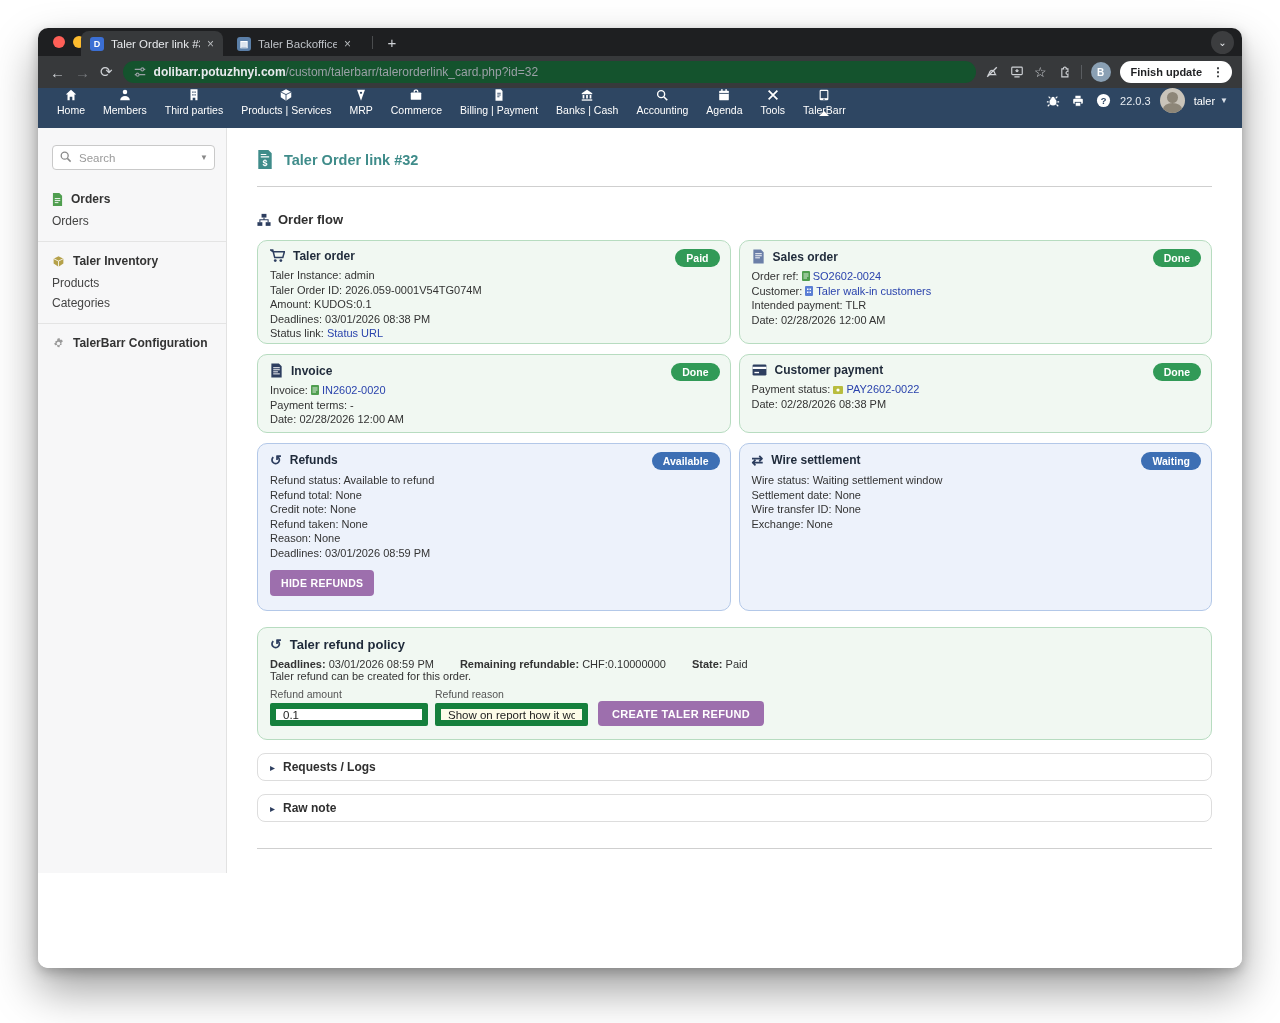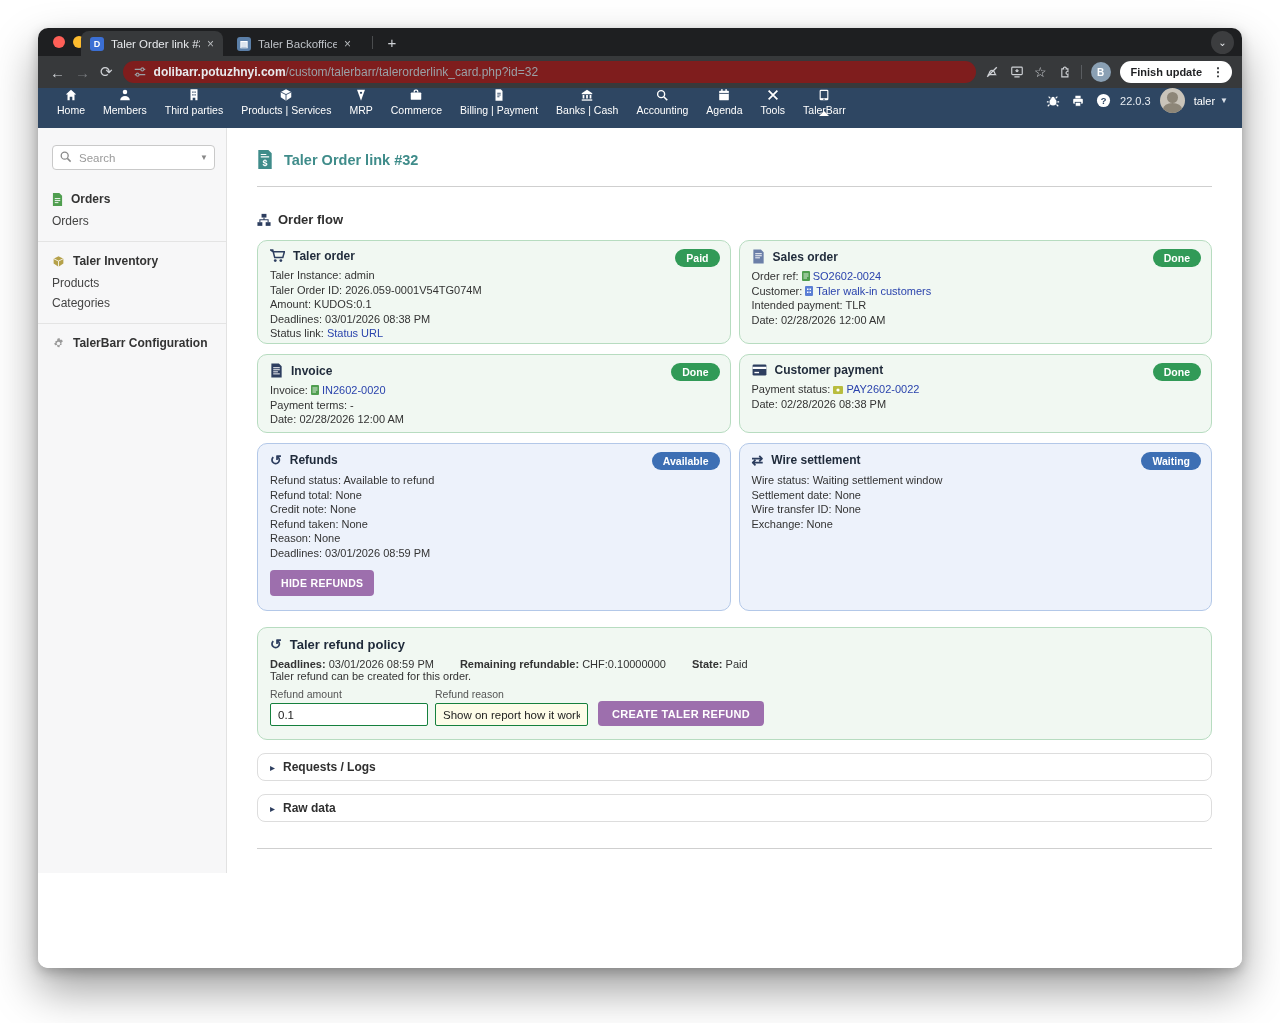--- a/index.html
+++ b/index.html
@@ -34,21 +34,21 @@
              display:flex; align-items:center; justify-content:center; }
   .win-menu-btn { position:absolute; right:8px; top:3px; width:23px; height:23px; border-radius:50%;
                   background:#3c3d3f; color:#e8eaed; font-size:10px;
                   display:flex; align-items:center; justify-content:center; }
 
   
   .toolbar { position:relative; height:32px; background:#37393b; display:flex; align-items:center; }
   .nav-arrows { display:flex; align-items:center; gap:10px; padding:0 10px 0 12px; }
   .nav-arrows .arrow { font-size:15px; color:#cfd2d6; }
   .nav-arrows .arrow.disabled { color:#76797d; }
-  .urlbar { flex:1; height:22px; margin-right:8px; background:#7f1d1d; border-radius:11px;
+  .urlbar { flex:1; height:22px; margin-right:8px; background:#14532d; border-radius:11px;
             display:flex; align-items:center; padding:0 10px; gap:7px; min-width:0; }
   .urlbar svg { flex:0 0 auto; }
   .url-text { font-size:12px; color:#9aa0a6; white-space:nowrap; overflow:hidden; }
   .url-text b { color:#e8eaed; font-weight:bold; }
   .toolbar-right { display:flex; align-items:center; gap:9px; padding-right:10px; }
   .tb-ico { width:16px; height:16px; display:flex; align-items:center; justify-content:center; }
   .star { color:#cfd2d6; font-size:14px; }
   .tb-sep { width:1px; height:14px; background:#5a5d61; }
   .profile-b { width:20px; height:20px; border-radius:50%; background:#8aa0b4; color:#ffffff;
                font-size:10px; font-weight:bold; display:flex; align-items:center; justify-content:center; }
@@ -121,21 +121,21 @@
   .policy { margin-top:16px; height:113px; border-radius:10px; background:#f1f8f2; border:1px solid #b7dcc0;
             padding:8px 12px; position:relative; }
   .policy-head { display:flex; align-items:center; gap:8px; }
   .policy-title { font-size:13px; font-weight:bold; color:#1f2a3a; }
   .policy-meta { margin-top:6px; font-size:11px; color:#333; display:flex; gap:26px; }
   .policy-meta b::after { content:": "; white-space:pre; }
   .policy-note { font-size:11px; color:#333; }
   .policy-form { margin-top:6px; display:flex; align-items:flex-end; gap:7px; }
   .field { display:flex; flex-direction:column; gap:3px; }
   .field label { font-size:10.5px; color:#555; }
-  .field input { height:23px; border:1px solid #15803d; border-radius:2px; font-size:11.5px; color:#222;
+  .field input { height:23px; border:6px solid #15803d; border-radius:2px; font-size:11.5px; color:#222;
                  padding:0 7px; font-family:"Liberation Sans", sans-serif; }
   .input-amount { width:158px; background:#ffffff; }
   .input-reason { width:153px; background:#fdfce8; border-color:#c9c6a0; }
   .create-btn { height:25px; background:#9d6fad; color:#fff; border:none; border-radius:4px;
                 font-size:11px; font-weight:bold; letter-spacing:.3px; padding:0 14px; margin-left:3px;
                 font-family:"Liberation Sans", sans-serif; }
 
   
   .collapsible { margin-top:13px; height:28px; border:1px solid #ddd; border-radius:8px; background:#fff;
                  display:flex; align-items:center; gap:8px; padding:0 12px; }
@@ -525,19 +525,19 @@
           <button class="create-btn">CREATE TALER REFUND</button>
         </div>
       </div>
 
       <div class="collapsible">
         <span class="tri">▸</span>
         <span class="col-label">Requests / Logs</span>
       </div>
       <div class="collapsible">
         <span class="tri">▸</span>
-        <span class="col-label">Raw data</span>
+        <span class="col-label">Raw note</span>
       </div>
 
       <hr class="final-hr">
     </div>
   </div>
 </div>
 
 </body></html>

